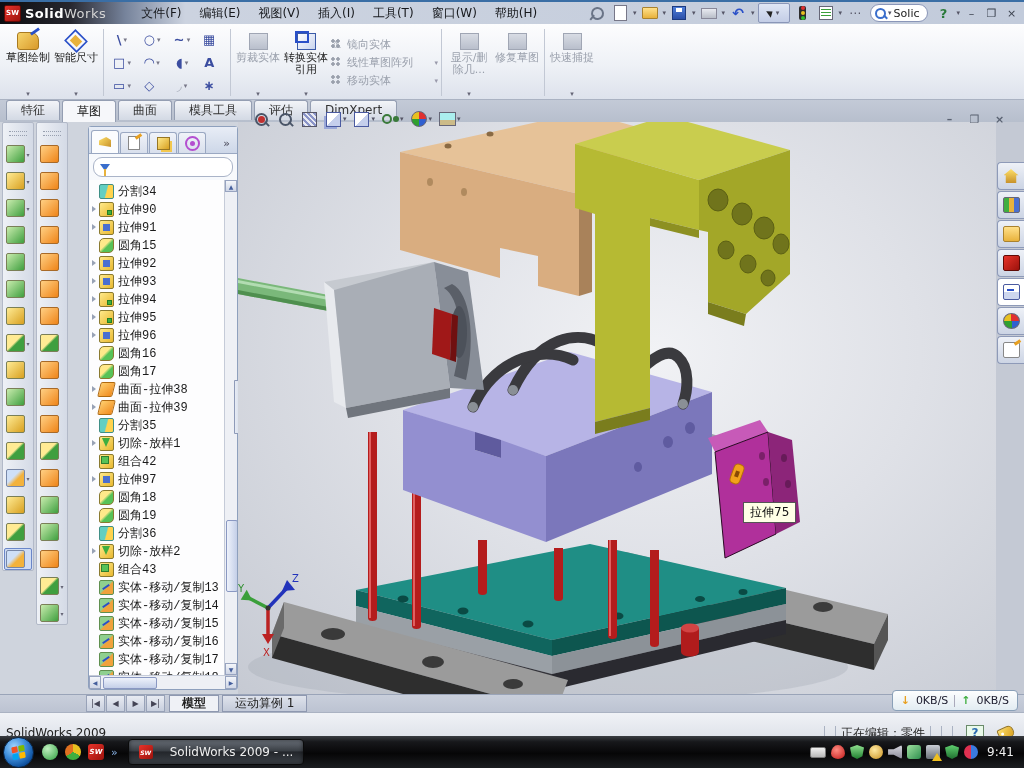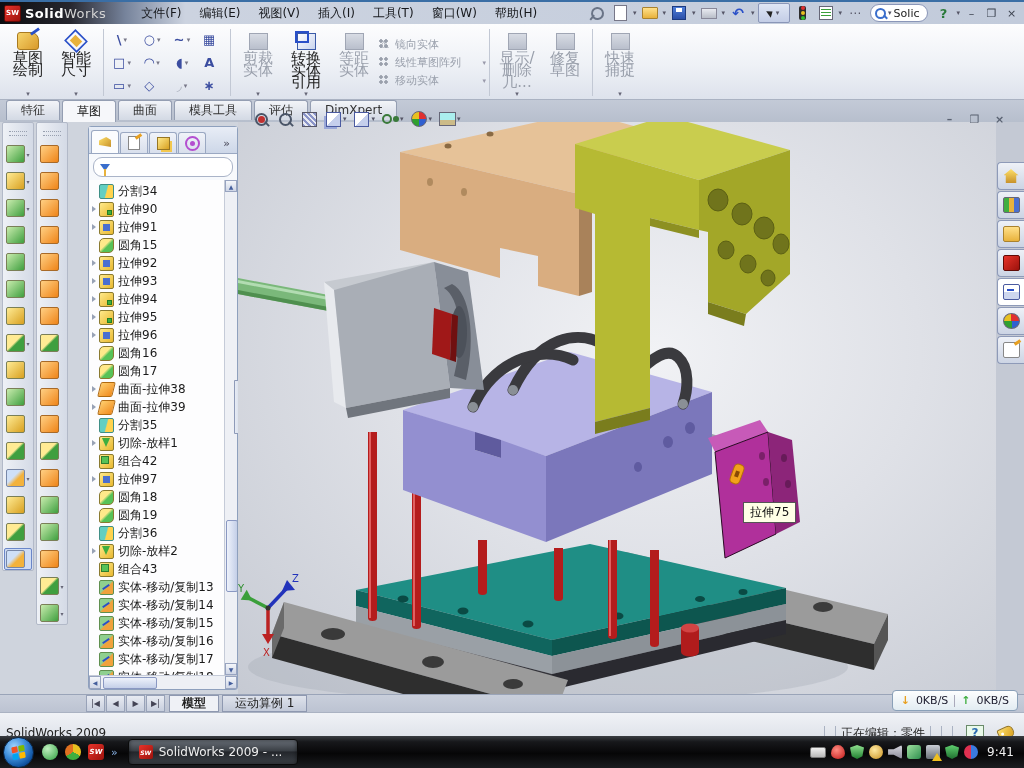--- a/index.html
+++ b/index.html
@@ -40,21 +40,21 @@
   .i-mag{width:7px;height:7px;border:2px solid #3a6ecc;border-radius:50%;position:relative;}
   .i-mag::after{content:"";position:absolute;left:6px;top:6px;width:5px;height:2px;background:#3a6ecc;transform:rotate(45deg);}
   #search-pill .val{color:#222;font-size:11px;}
   .i-help{color:#2a7a3a;font-weight:bold;font-size:13px;}
   .wbtn{width:17px;height:15px;color:#3c4350;display:flex;align-items:center;justify-content:center;font-size:11px;}
   
   #cmdbar{position:absolute;left:0;top:24px;width:1024px;height:76px;
     background:linear-gradient(180deg,#fdfdfe 0%,#eef1f6 55%,#dde2ec 100%);
     border-bottom:1px solid #aab2c2;display:flex;align-items:stretch;box-sizing:border-box;padding:3px 2px 1px 4px;}
   .cmd-big{width:48px;display:flex;flex-direction:column;align-items:center;justify-content:flex-start;padding-top:3px;text-align:center;}
-  .cmd-big .lab{font-size:15px;line-height:12px;color:#222;word-break:break-all;width:44px;}
+  .cmd-big .lab{font-size:11px;line-height:12px;color:#222;word-break:break-all;width:44px;}
   .cmd-big.g .lab{color:#9aa0ac;}
   .cmd-big .dd{font-size:7px;color:#667;margin-top:auto;}
   .ic24{width:24px;height:22px;display:flex;align-items:center;justify-content:center;}
   .i-sketchpen{width:20px;height:16px;background:linear-gradient(135deg,#f6d46a,#d99a2b);border:1px solid #a97a20;border-radius:3px 8px 3px 3px;position:relative;}
   .i-sketchpen::after{content:"";position:absolute;right:-2px;top:-3px;width:10px;height:3px;background:#2a50c8;transform:rotate(-35deg);}
   .i-smartdim{width:18px;height:16px;border:2px solid #2a50c8;transform:rotate(45deg) scale(.8);position:relative;}
   .i-smartdim::after{content:"";position:absolute;inset:3px;background:#e8b23c;}
   .vsep{width:1px;background:#c2c8d4;margin:2px 3px;}
   #entity-grid{display:grid;grid-template-columns:repeat(4,30px);grid-template-rows:repeat(3,23px);align-content:center;}
   .eg-cell{display:flex;align-items:center;justify-content:center;gap:2px;color:#3b4da0;font-size:13px;font-weight:bold;}
@@ -107,21 +107,21 @@
   .fm-note{width:10px;height:12px;background:#fff;border:1px solid #888;position:relative;}
   .fm-note::after{content:"";position:absolute;right:-3px;top:-2px;width:7px;height:3px;background:#e8a020;transform:rotate(-35deg);}
   .fm-config{width:11px;height:11px;background:linear-gradient(135deg,#ffe98a,#d8a020);border:1px solid #977623;box-shadow:3px 3px 0 -1px #f3c84e;}
   .fm-dimx{width:11px;height:11px;border:2px solid #b44fd0;border-radius:50%;position:relative;}
   .fm-dimx::after{content:"";position:absolute;left:3px;top:3px;width:5px;height:5px;background:#b44fd0;border-radius:50%;}
   .fm-chev{margin-left:auto;color:#445;font-size:11px;padding:0 5px 3px 0;}
   #fmfilter{margin:3px 4px;height:18px;border:1px solid #aab4c8;border-radius:9px;background:#fff;display:flex;align-items:center;padding-left:6px;gap:4px;}
   .funnel{width:0;height:0;border-left:5px solid transparent;border-right:5px solid transparent;border-top:7px solid #3a6ecc;position:relative;}
   .funnel::after{content:"";position:absolute;left:-1px;top:-2px;width:2px;height:7px;background:#e8b23c;}
   #treewrap{position:relative;flex:1;overflow:hidden;background:#fdfdfe;}
-  #tree{position:absolute;left:0;top:2px;right:0;}
+  #tree{position:absolute;left:0;top:2px;right:0;font-family:Liberation Mono, monospace;}
   .trow{display:flex;align-items:center;height:18px;white-space:nowrap;}
   .exp{width:10px;display:flex;justify-content:center;}
   .exp::after{content:"";width:0;height:0;border-left:4px solid #98a2b5;border-top:3px solid transparent;border-bottom:3px solid transparent;}
   .t-icon{width:13px;height:13px;border:1px solid #8a7a30;border-radius:2px;position:relative;flex:none;
     background:linear-gradient(135deg,#ffe98a,#e8b830);margin-right:4px;}
   [data-icon="split-icon"]{background:linear-gradient(105deg,#62cfc2 46%,#ffd34e 54%);border-color:#3f8f86;}
   [data-icon="extrude-icon"]::after{content:"";position:absolute;right:1px;bottom:1px;width:5px;height:5px;background:#3fae3f;border:1px solid #237f23;box-sizing:border-box;}
   [data-icon="boss-extrude-icon"]::after{content:"";position:absolute;inset:3px;background:#4a6fd0;}
   [data-icon="fillet-icon"]{background:linear-gradient(135deg,#ffe98a 42%,#57c257 58%);border-radius:5px 2px 5px 2px;}
   [data-icon="surface-extrude-icon"]{background:linear-gradient(135deg,#ffcf6e,#f08a1e);border-color:#b06a10;transform:skewX(-14deg);}
@@ -209,21 +209,21 @@
     background:radial-gradient(circle at 35% 30%,#9fd4ff 0%,#3f8fdc 40%,#0d4f9c 75%,#063064 100%);
     border:1px solid #0a2a50;display:flex;align-items:center;justify-content:center;}
   .winflag{width:13px;height:13px;transform:rotate(-8deg) skewY(-4deg);display:grid;grid-template-columns:6px 6px;grid-template-rows:6px 6px;gap:1px;}
   .winflag i{display:block;border-radius:1px;}
   #quicklaunch{display:flex;align-items:center;gap:7px;margin-right:10px;}
   .ql{width:16px;height:16px;border-radius:3px;}
   [data-icon="messenger-icon"]{border-radius:50%;background:radial-gradient(circle at 35% 30%,#bff0bf,#2f9f3f);}
   [data-icon="media-icon"]{background:conic-gradient(#e8c020 0 33%,#3fae3f 33% 66%,#e07020 66% 100%);border-radius:50%;}
   [data-icon="solidworks-launcher-icon"]{background:linear-gradient(135deg,#e8332a,#9c120c);color:#fff;font-size:7px;font-weight:bold;display:flex;align-items:center;justify-content:center;}
   .ql-chev{color:#8ab4e8;font-size:11px;}
-  .taskbtn{height:26px;display:flex;align-items:center;gap:6px;padding:0 10px;margin-right:6px;border-radius:4px;
+  .taskbtn{height:26px;display:flex;align-items:center;gap:17px;padding:0 10px;margin-right:6px;border-radius:4px;
     border:1px solid #000;color:#eee;font-size:12px;min-width:170px;box-sizing:border-box;
     background:linear-gradient(180deg,#4a4e55 0%,#26292d 45%,#121316 50%,#26292d 100%);}
   .taskbtn.active{background:linear-gradient(180deg,#6a7079 0%,#3a3f45 45%,#23262b 50%,#3c4147 100%);border-color:#0a0a0a;box-shadow:inset 0 0 4px #0008;}
   .tb-ic{width:14px;height:14px;border-radius:2px;flex:none;}
   [data-icon="solidworks-task-icon"]{background:linear-gradient(135deg,#e8332a,#9c120c);color:#fff;font-size:6px;font-weight:bold;display:flex;align-items:center;justify-content:center;}
   [data-icon="paint-task-icon"]{background:linear-gradient(135deg,#e8e0c8,#b09868);position:relative;}
   [data-icon="paint-task-icon"]::after{content:"";position:absolute;left:4px;top:3px;width:5px;height:8px;background:#c03030;border-radius:2px;}
   #tray{margin-left:auto;display:flex;align-items:center;gap:5px;padding-right:10px;}
   .tray-i{width:14px;height:14px;border-radius:2px;}
   [data-icon="keyboard-icon"]{background:linear-gradient(180deg,#f0f0f0,#b8b8b8);height:9px;border:1px solid #777;}
@@ -383,26 +383,20 @@
       <span class="lab">剪裁实体</span>
       <span class="dd">▾</span>
     </div>
     <div class="cmd-big">
       <span class="ic24">
           <i class="i-convert"></i>
         </span>
       <span class="lab">转换实体引用</span>
       <span class="dd">▾</span>
     </div>
-    <div class="cmd-big g">
-      <span class="ic24">
-          <i class="gray-ic"></i>
-        </span>
-      <span class="lab">等距实体</span>
-    </div>
     <div class="cmd-stack">
 
     <div class="stack-row g">
         <span class="sic i-dotgrid">
             <span>⚠</span>
           </span>
         <span>镜向实体</span>
         <span class="dd" style="visibility: hidden;">▾</span>
       </div>
         <div class="stack-row g">

